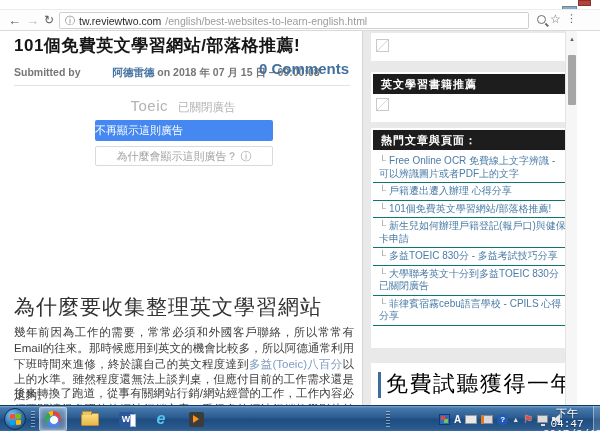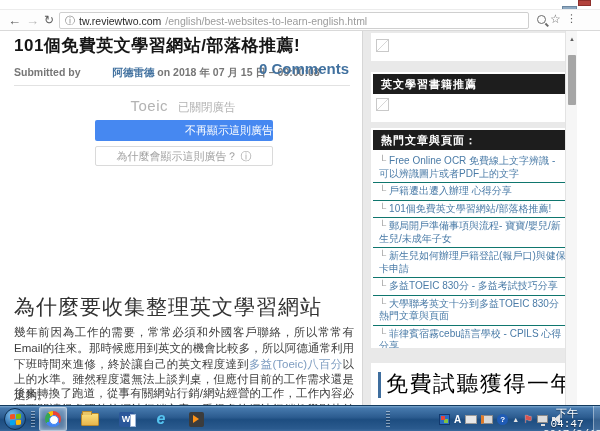--- a/index.html
+++ b/index.html
@@ -32,21 +32,21 @@
 
   #article-title { position:absolute; left:14px; top:3px; width:345px; font-size:17px; font-weight:bold; color:#161616; letter-spacing:0.5px; }
   #byline { position:absolute; left:14px; top:35px; width:336px; font-size:10.5px; font-weight:bold; color:#767676; }
   #byline .author { color:#41719f;padding-left:29px; }
   #comments { position:absolute; right:13px; top:29px; font-size:15px; font-weight:bold; color:#41719f; }
   #rule1 { position:absolute; left:14px; top:54px; width:336px; height:1px; background:#e2e2e2; }
 
   #ad-head { position:absolute; left:14px; top:66px; width:338px; text-align:center; color:#b3b3b3; }
   #ad-head .glogo { font-size:15px; letter-spacing:0.5px; }
   #ad-head .gtxt  { font-size:11.5px; margin-left:10px; }
-  #ad-btn1 { position:absolute; left:95px; top:89px; width:178px; height:21px; background:#4688f1; border-radius:2px; color:#fff; font-size:11px; text-align:right; line-height:21px; cursor:pointer; }
+  #ad-btn1 { position:absolute; left:95px; top:89px; width:178px; height:21px; background:#4688f1; border-radius:2px; color:#fff; font-size:11px; text-align:left; line-height:21px; cursor:pointer; }
   #ad-btn2 { position:absolute; left:95px; top:115px; width:178px; height:20px; background:#fff; border:1px solid #dadada; border-radius:2px; color:#a2a2a2; font-size:11px; text-align:center; line-height:18px; cursor:pointer; }
 
   #section-heading { position:absolute; left:14px; top:262px; font-family:"Liberation Serif", serif; font-size:21px; font-weight:normal; color:#333; letter-spacing:1px; }
   .para { position:absolute; left:14px; width:340px; font-size:11.5px; line-height:15.8px; color:#3e3e3e; text-align:justify; }
   #para1 { top:294px; }
   #para2 { top:355px; }
   .para .inlink { color:#7d9cc0; }
 
   
   #sidebar { position:absolute; left:371px; top:0; width:204px; height:374px; }
@@ -176,24 +176,23 @@
       <div id="card2" class="card">
         <div class="blackbar">英文學習書籍推薦</div>
         <div class="imgph"></div>
       </div>
       <div id="card3" class="card">
         <div class="blackbar">熱門文章與頁面：</div>
         <div id="popular-list">
             <div class="pl-item"><span class="pfx">└</span><span>Free Online OCR 免費線上文字辨識 - 可以辨識圖片或者PDF上的文字</span></div>
             <div class="pl-item"><span class="pfx">└</span><span>戶籍遷出遷入辦理 心得分享</span></div>
             <div class="pl-item"><span class="pfx">└</span><span>101個免費英文學習網站/部落格推薦!</span></div>
-            <div class="pl-item"><span class="pfx">└</span><span>郵局開戶準備事項與流程- 寶寶/嬰兒/新生兒/未成年子女</span></div>
             <div class="pl-item"><span class="pfx">└</span><span>新生兒如何辦理戶籍登記(報戶口)與健保卡申請</span></div>
             <div class="pl-item"><span class="pfx">└</span><span>多益TOEIC 830分 - 多益考試技巧分享</span></div>
-            <div class="pl-item"><span class="pfx">└</span><span>大學聯考英文十分到多益TOEIC 830分 熱門文章與頁面</span></div>
+            <div class="pl-item"><span class="pfx">└</span><span>大學聯考英文十分到多益TOEIC 830分 已關閉廣告</span></div>
             <div class="pl-item"><span class="pfx">└</span><span>菲律賓宿霧cebu語言學校 - CPILS 心得分享</span></div>
             <div class="pl-item"></div>
           </div>
       </div>
       <div id="card4" class="card">
         <div id="promo-bar"></div>
         <div id="promo-text">免費試聽獲得一年</div>
       </div>
     </div>
   </div>

